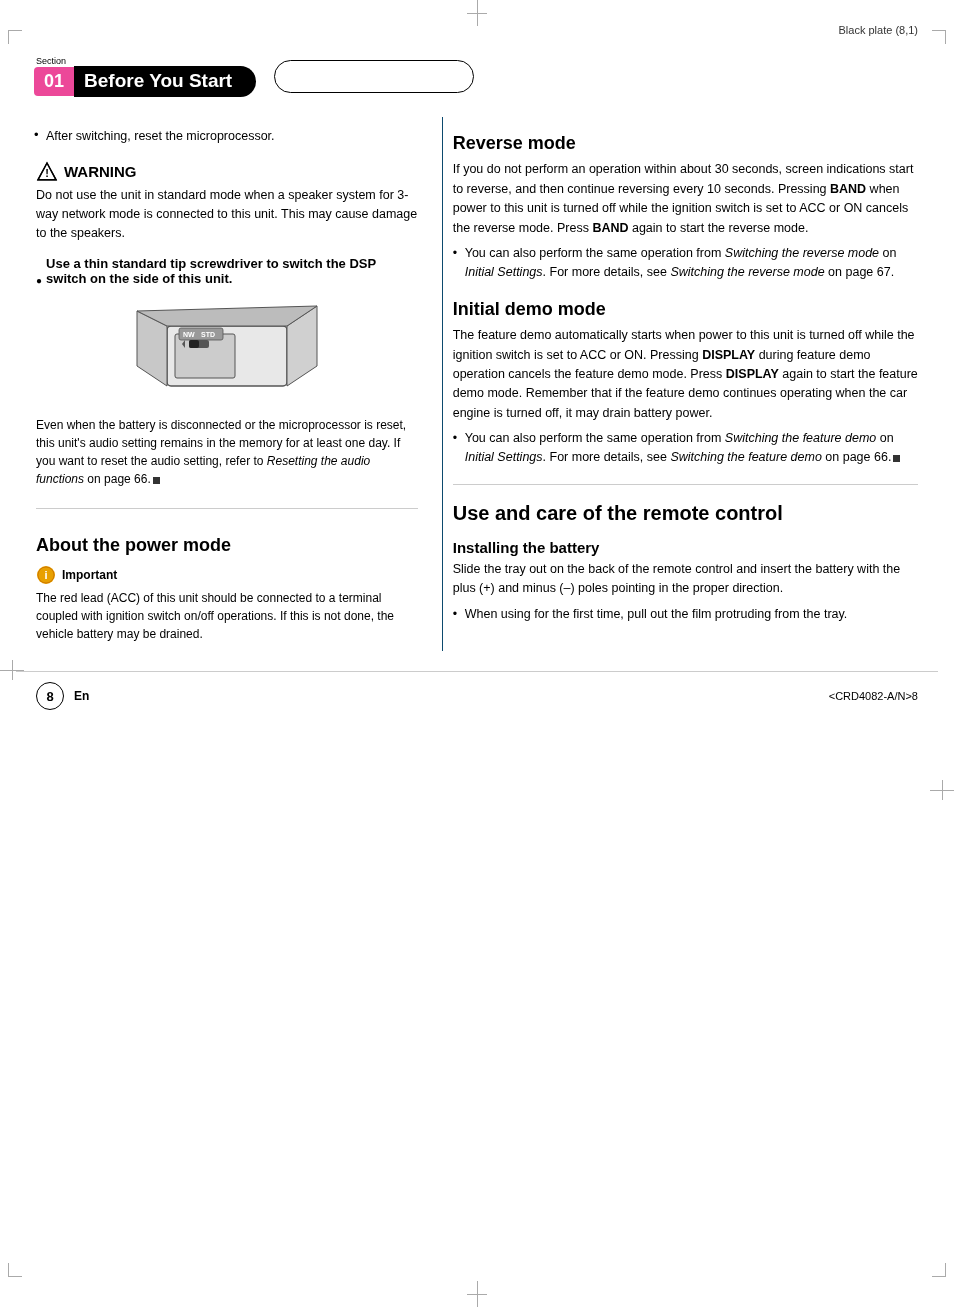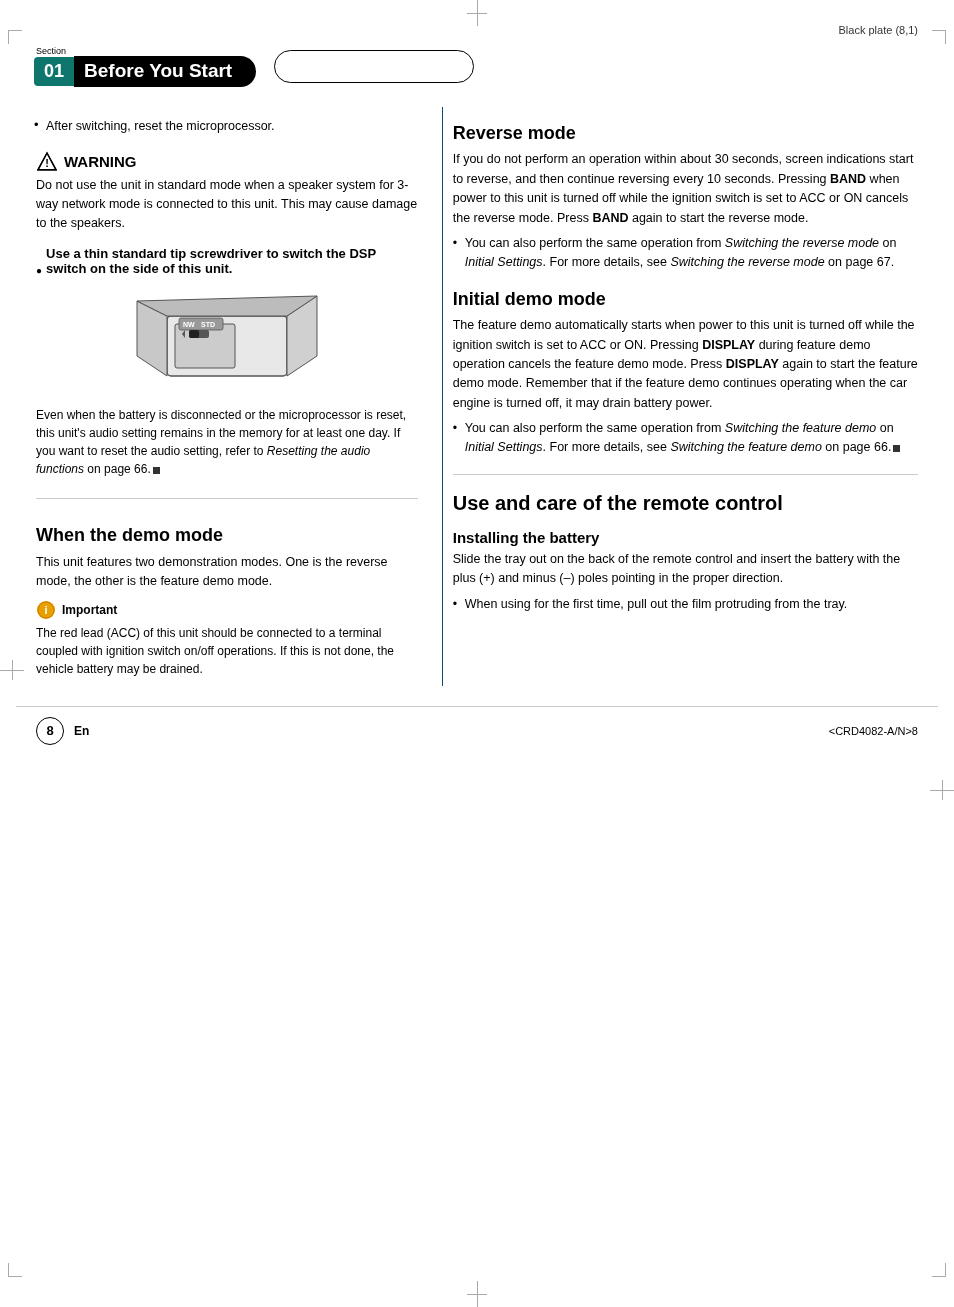--- a/index.html
+++ b/index.html
@@ -285,25 +285,25 @@
 
   <div style="position:absolute;bottom:0;left:50%;transform:translateX(-50%);width:20px;height:26px;">
     <div style="width:1px;height:26px;background:#aaa;margin:0 auto;"></div>
     <div style="width:20px;height:1px;background:#aaa;position:absolute;top:13px;left:0;"></div>
   </div>
 
   <div class="top-bar">
     <span>Black plate (8,1)</span>
   </div>
 
-  <div style="position:relative; margin: 6px 18px 0 18px; display:flex; align-items:center; gap:8px;">
+  <div style="position:relative; margin: 16px 18px 0 18px; display:flex; align-items:center; gap:8px;">
     <div style="display:flex; flex-direction:column; align-items:flex-start; margin-right:0;">
       <span style="font-size:9px; color:#000; margin-left:2px;">Section</span>
       <div style="display:flex; align-items:center;">
-        <div style="background:#0f766e; color:#fff; font-size:18px; font-weight:bold; padding:4px 10px; border-radius:4px 0 0 4px; line-height:1.2;">01</div>
+        <div style="background:#ec4899; color:#fff; font-size:18px; font-weight:bold; padding:4px 10px; border-radius:4px 0 0 4px; line-height:1.2;">01</div>
         <div style="background:#000; color:#fff; font-size:19px; font-weight:bold; padding:4px 24px 4px 10px; border-radius:0 20px 20px 0; line-height:1.2;">Before You Start</div>
       </div>
     </div>
     <div style="background:#fff; border:1.5px solid #000; border-radius:20px; width:200px; height:33px; margin-left:10px;"></div>
   </div>
 
   <div class="content-area">
 
     <div class="left-col">
 
@@ -355,22 +355,21 @@
         </svg>
       </div>
 
       <div class="note-box">
         <div class="note-text">
           Even when the battery is disconnected or the microprocessor is reset, this unit's audio setting remains in the memory for at least one day. If you want to reset the audio setting, refer to <span class="italic">Resetting the audio functions</span> on page 66.<span class="small-sq"></span>
         </div>
       </div>
 
       <div style="margin-top: 20px; border-top: 1px solid #ccc; padding-top: 10px;">
-        <div class="h2">When the demo mode</div>
-        <div class="body-text">This unit features two demonstration modes. One is the reverse mode, the other is the feature demo mode.</div>
+        <div class="h2">About the power mode</div>
 
         <div class="important-box">
           <div class="important-title">
             <div class="important-icon">
 
               <svg width="20" height="20" viewBox="0 0 20 20">
                 <circle cx="10" cy="10" r="9" fill="#e8a000" stroke="none"></circle>
                 <circle cx="10" cy="10" r="8" fill="none" stroke="#c87000" stroke-width="0.8"></circle>
                 <text x="10" y="14" text-anchor="middle" font-size="11" font-weight="bold" fill="#fff">i</text>
               </svg>

